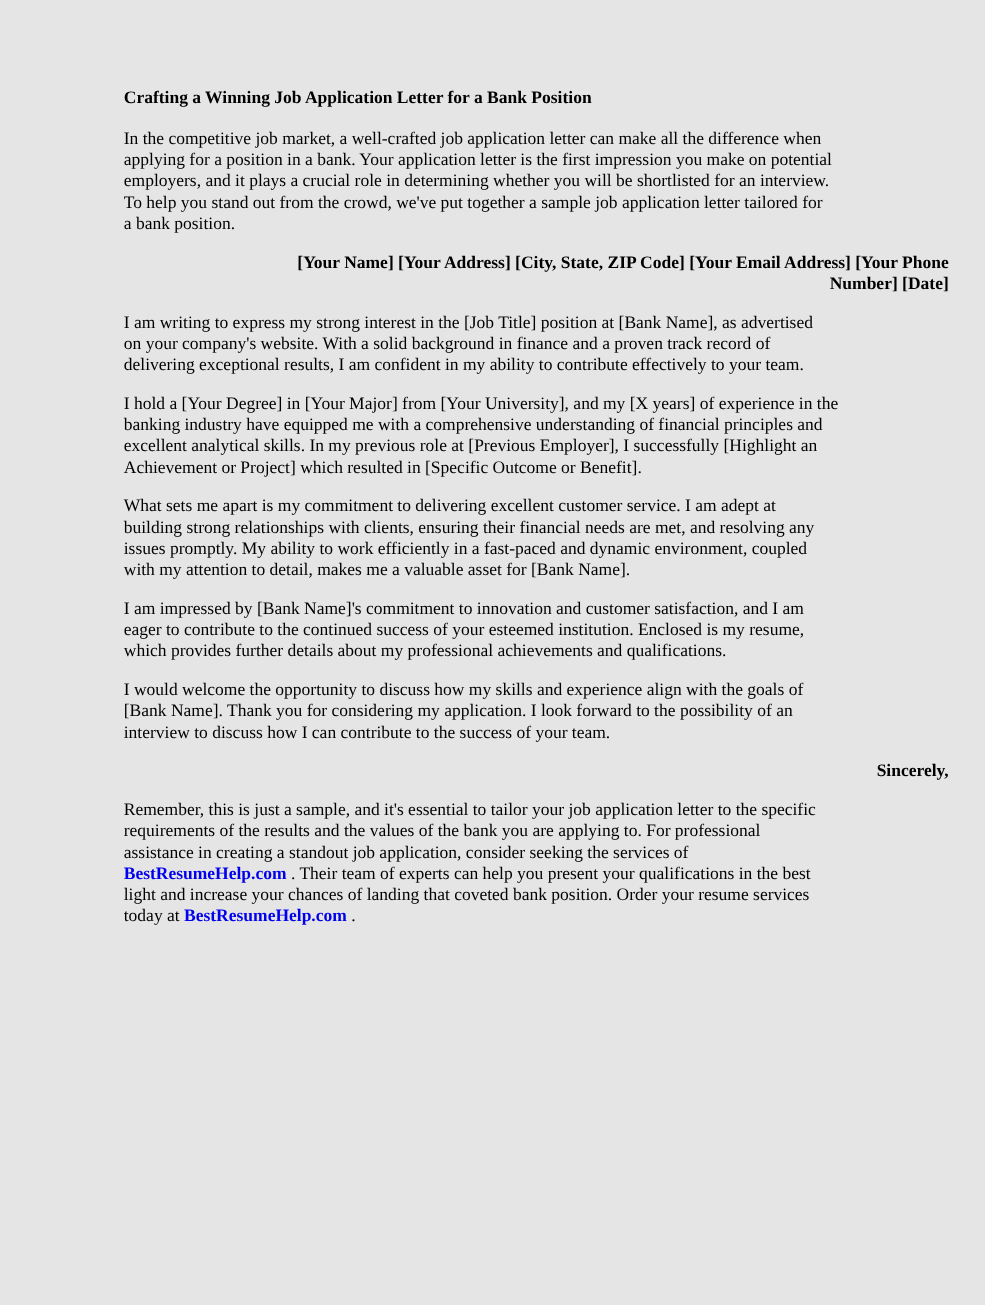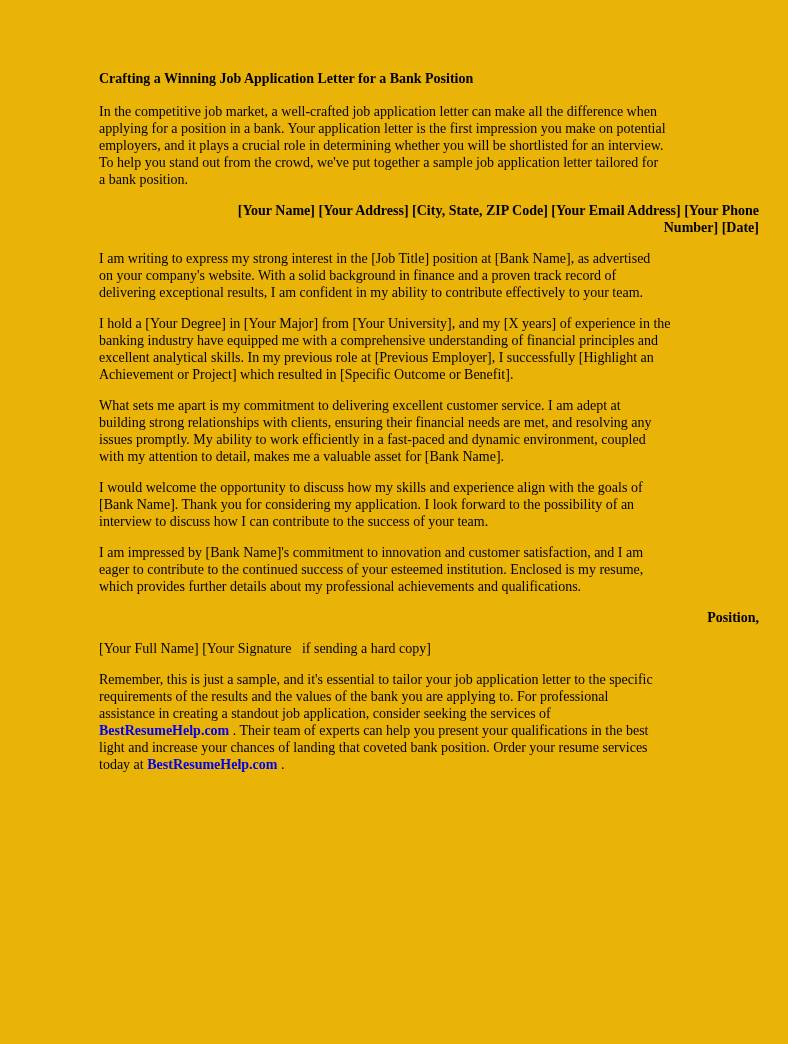--- a/index.html
+++ b/index.html
@@ -10,21 +10,21 @@
   body {
     width: 788px;
     height: 1044px;
     overflow: hidden;
   }
   .doc {
     box-sizing: border-box;
     width: 788px;
     min-height: 1044px;
     padding: 70px 40px 40px 99px;
-    background: #eab308;
+    background: #e5e5e5;
     font-family: "Liberation Serif", "DejaVu Serif", serif;
     font-size: 14px;
     line-height: 17px;
     color: #000000;
   }
   .doc .content {
     width: 660px;
   }
   .doc h1 {
     font-size: 14px;
@@ -73,31 +73,30 @@
     <p>I hold a [Your Degree] in [Your Major] from [Your University], and my [X years] of experience in the
 banking industry have equipped me with a comprehensive understanding of financial principles and
 excellent analytical skills. In my previous role at [Previous Employer], I successfully [Highlight an
 Achievement or Project] which resulted in [Specific Outcome or Benefit].</p>
 
     <p>What sets me apart is my commitment to delivering excellent customer service. I am adept at
 building strong relationships with clients, ensuring their financial needs are met, and resolving any
 issues promptly. My ability to work efficiently in a fast-paced and dynamic environment, coupled
 with my attention to detail, makes me a valuable asset for [Bank Name].</p>
 
+    <p>I am impressed by [Bank Name]'s commitment to innovation and customer satisfaction, and I am
+eager to contribute to the continued success of your esteemed institution. Enclosed is my resume,
+which provides further details about my professional achievements and qualifications.</p>
+
     <p>I would welcome the opportunity to discuss how my skills and experience align with the goals of
 [Bank Name]. Thank you for considering my application. I look forward to the possibility of an
 interview to discuss how I can contribute to the success of your team.</p>
 
-    <p>I am impressed by [Bank Name]'s commitment to innovation and customer satisfaction, and I am
-eager to contribute to the continued success of your esteemed institution. Enclosed is my resume,
-which provides further details about my professional achievements and qualifications.</p>
+    <p class="bold">Sincerely,</p>
 
-    <p class="bold">Position,</p>
-
-    <p>[Your Full Name] [Your Signature &nbsp; if sending a hard copy]</p>
 
     <p><span>Remember, this is just a sample, and it's essential to tailor your job application letter to the specific
 requirements of the results and the values of the bank you are applying to. For professional
 assistance in creating a standout job application, consider seeking the services of
 </span><a href="#" class="site-link">BestResumeHelp.com</a><span> . Their team of experts can help you present your qualifications in the best
 light and increase your chances of landing that coveted bank position. Order your resume services
 today at </span><a href="#" class="site-link">BestResumeHelp.com</a><span> .</span></p>
   </div>
 </div>
 

